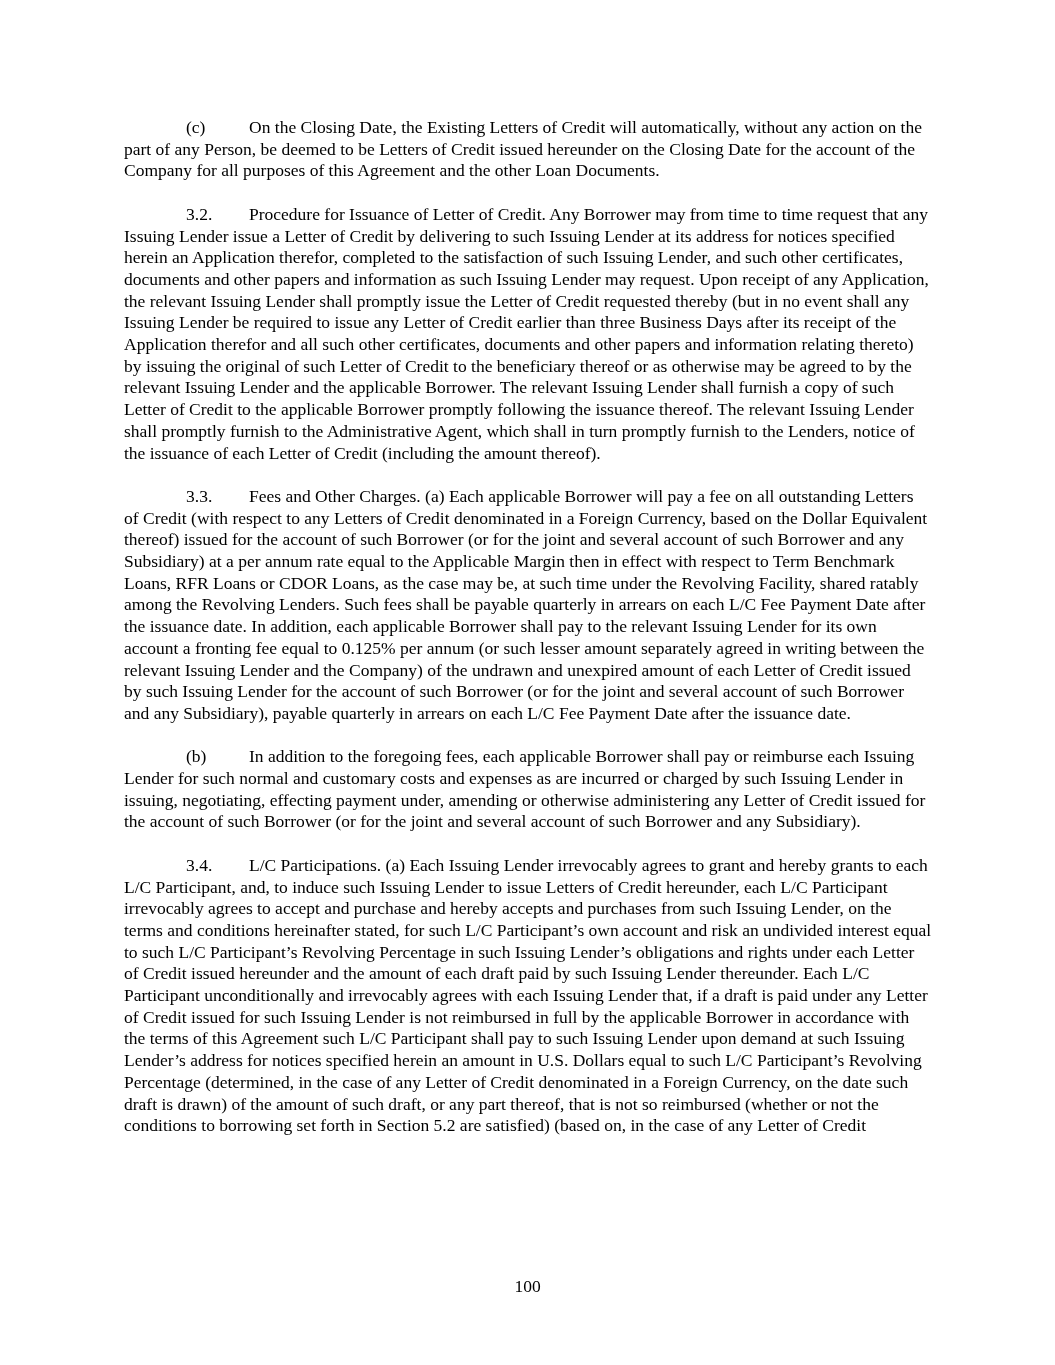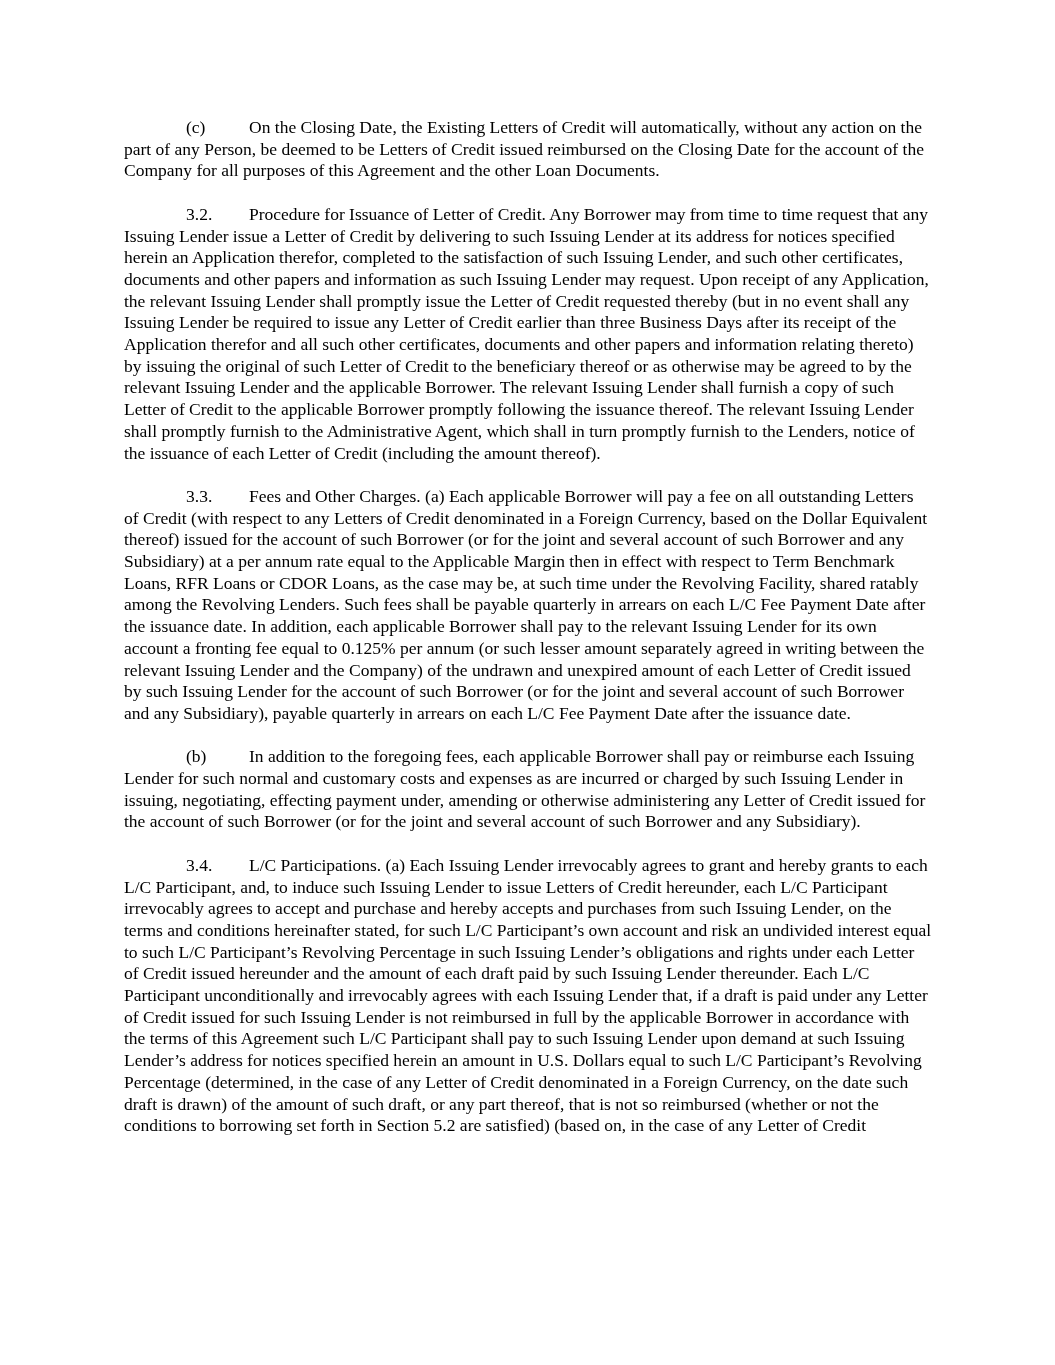--- a/index.html
+++ b/index.html
@@ -50,25 +50,26 @@
     font-size: 17.5px;
     line-height: 21.7px;
   }
 </style>
 </head>
 <body>
 
 <div class="page">
   <div class="content">
 
-    <p class="para"><span class="label">(c)</span><span class="heading"></span><span>On the Closing Date, the Existing Letters of Credit will automatically, without any action on the part of any Person, be deemed to be Letters of Credit issued reimbursed on the Closing Date for the account of the Company for all purposes of this Agreement and the other Loan Documents.</span></p>
+    <p class="para"><span class="label">(c)</span><span class="heading"></span><span>On the Closing Date, the Existing Letters of Credit will automatically, without any action on the part of any Person, be deemed to be Letters of Credit issued hereunder on the Closing Date for the account of the Company for all purposes of this Agreement and the other Loan Documents.</span></p>
 
     <p class="para"><span class="label">3.2.</span><span class="heading">Procedure for Issuance of Letter of Credit</span><span>. Any Borrower may from time to time request that any Issuing Lender issue a Letter of Credit by delivering to such Issuing Lender at its address for notices specified herein an Application therefor, completed to the satisfaction of such Issuing Lender, and such other certificates, documents and other papers and information as such Issuing Lender may request. Upon receipt of any Application, the relevant Issuing Lender shall promptly issue the Letter of Credit requested thereby (but in no event shall any Issuing Lender be required to issue any Letter of Credit earlier than three Business Days after its receipt of the Application therefor and all such other certificates, documents and other papers and information relating thereto) by issuing the original of such Letter of Credit to the beneficiary thereof or as otherwise may be agreed to by the relevant Issuing Lender and the applicable Borrower. The relevant Issuing Lender shall furnish a copy of such Letter of Credit to the applicable Borrower promptly following the issuance thereof. The relevant Issuing Lender shall promptly furnish to the Administrative Agent, which shall in turn promptly furnish to the Lenders, notice of the issuance of each Letter of Credit (including the amount thereof).</span></p>
 
     <p class="para"><span class="label">3.3.</span><span class="heading">Fees and Other Charges</span><span>. (a) Each applicable Borrower will pay a fee on all outstanding Letters of Credit (with respect to any Letters of Credit denominated in a Foreign Currency, based on the Dollar Equivalent thereof) issued for the account of such Borrower (or for the joint and several account of such Borrower and any Subsidiary) at a per annum rate equal to the Applicable Margin then in effect with respect to Term Benchmark Loans, RFR Loans or CDOR Loans, as the case may be, at such time under the Revolving Facility, shared ratably among the Revolving Lenders. Such fees shall be payable quarterly in arrears on each L/C Fee Payment Date after the issuance date. In addition, each applicable Borrower shall pay to the relevant Issuing Lender for its own account a fronting fee equal to 0.125% per annum (or such lesser amount separately agreed in writing between the relevant Issuing Lender and the Company) of the undrawn and unexpired amount of each Letter of Credit issued by such Issuing Lender for the account of such Borrower (or for the joint and several account of such Borrower and any Subsidiary), payable quarterly in arrears on each L/C Fee Payment Date after the issuance date.</span></p>
 
     <p class="para"><span class="label">(b)</span><span class="heading"></span><span>In addition to the foregoing fees, each applicable Borrower shall pay or reimburse each Issuing Lender for such normal and customary costs and expenses as are incurred or charged by such Issuing Lender in issuing, negotiating, effecting payment under, amending or otherwise administering any Letter of Credit issued for the account of such Borrower (or for the joint and several account of such Borrower and any Subsidiary).</span></p>
 
     <p class="para"><span class="label">3.4.</span><span class="heading">L/C Participations</span><span>. (a) Each Issuing Lender irrevocably agrees to grant and hereby grants to each L/C Participant, and, to induce such Issuing Lender to issue Letters of Credit hereunder, each L/C Participant irrevocably agrees to accept and purchase and hereby accepts and purchases from such Issuing Lender, on the terms and conditions hereinafter stated, for such L/C Participant’s own account and risk an undivided interest equal to such L/C Participant’s Revolving Percentage in such Issuing Lender’s obligations and rights under each Letter of Credit issued hereunder and the amount of each draft paid by such Issuing Lender thereunder. Each L/C Participant unconditionally and irrevocably agrees with each Issuing Lender that, if a draft is paid under any Letter of Credit issued for such Issuing Lender is not reimbursed in full by the applicable Borrower in accordance with the terms of this Agreement such L/C Participant shall pay to such Issuing Lender upon demand at such Issuing Lender’s address for notices specified herein an amount in U.S. Dollars equal to such L/C Participant’s Revolving Percentage (determined, in the case of any Letter of Credit denominated in a Foreign Currency, on the date such draft is drawn) of the amount of such draft, or any part thereof, that is not so reimbursed (whether or not the conditions to borrowing set forth in Section 5.2 are satisfied) (based on, in the case of any Letter of Credit</span></p>
 
   </div>
 
+  <div class="page-number">100</div>
 </div>
 
 </body></html>

